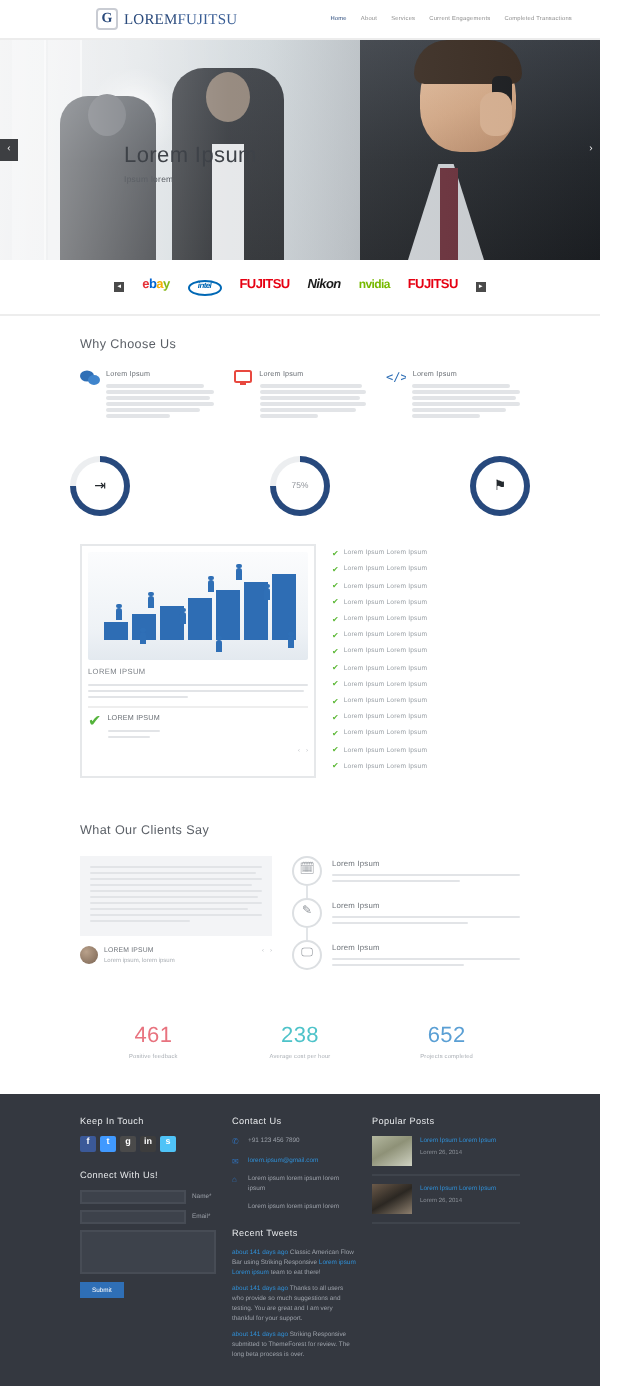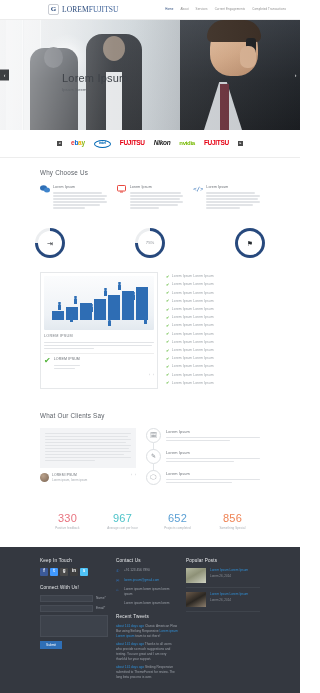--- a/index.html
+++ b/index.html
@@ -491,34 +491,30 @@
             </div>
           </div>
         </div>
       </div>
     </div>
   </div>
 
   <div class="wrap">
     <div class="counters">
       <div class="cnt">
-        <div class="cnt-num" style="color:#e8737f">330</div>
+        <div class="cnt-num" style="color:#e8737f">461</div>
         <div class="cnt-lbl">Positive feedback</div>
       </div>
       <div class="cnt">
-        <div class="cnt-num" style="color:#4ec3c9">967</div>
+        <div class="cnt-num" style="color:#4ec3c9">238</div>
         <div class="cnt-lbl">Average cost per hour</div>
       </div>
       <div class="cnt">
         <div class="cnt-num" style="color:#5a9fd4">652</div>
         <div class="cnt-lbl">Projects completed</div>
-      </div>
-      <div class="cnt">
-        <div class="cnt-num" style="color:#ef8354">856</div>
-        <div class="cnt-lbl">Something Special</div>
       </div>
     </div>
   </div>
 
   <div class="footer">
     <div class="f-wrap">
 
       <div class="f-col-a">
         <div class="f-h">Keep In Touch</div>
         <div class="socials">

